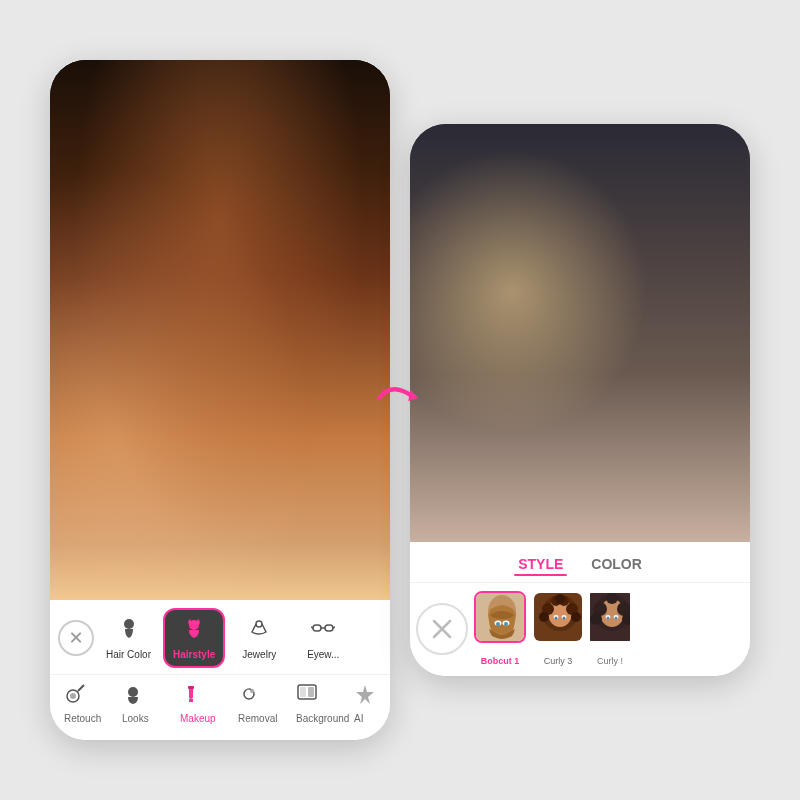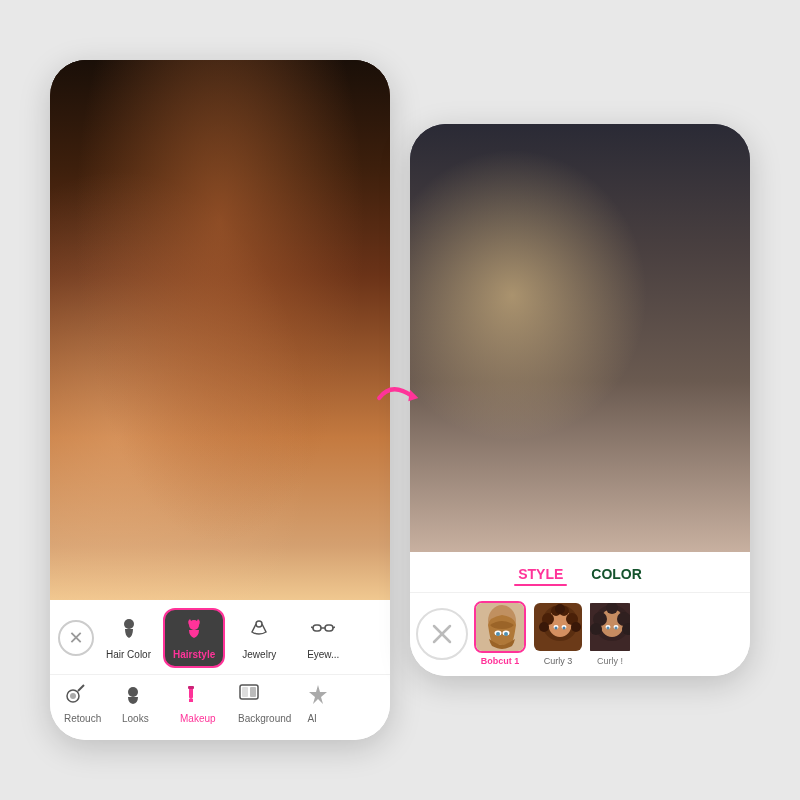--- a/index.html
+++ b/index.html
@@ -190,21 +190,21 @@
       display: flex;
       justify-content: center;
       gap: 20px;
       padding: 4px 0 8px;
       border-bottom: 1px solid #f0f0f0;
     }
 
     .tab-btn {
       font-size: 14px;
       font-weight: 600;
-      color: #14532d;
+      color: #737373;
       cursor: pointer;
       padding: 2px 4px;
       position: relative;
     }
 
     .tab-btn.active {
       color: #ff3399;
     }
 
     .tab-btn.active::after {
@@ -235,21 +235,21 @@
       justify-content: center;
       color: #bbb;
       font-size: 22px;
       flex-shrink: 0;
     }
 
     .hair-thumb {
       display: flex;
       flex-direction: column;
       align-items: center;
-      gap: 3px;
+      gap: 13px;
       cursor: pointer;
     }
 
     .hair-thumb-img {
       width: 52px;
       height: 52px;
       border-radius: 8px;
       overflow: hidden;
       border: 2px solid transparent;
       position: relative;
@@ -413,20 +413,30 @@
         </div>
         <div class="bottom-item active-bottom">
           <span class="tool-icon">
             <svg width="22" height="22" viewBox="0 0 22 22" fill="none">
               <rect x="9" y="4" width="4" height="12" rx="2" fill="#ff3399"></rect>
               <rect x="8" y="3" width="6" height="3" rx="1" fill="#cc2277"></rect>
               <path d="M9,16 L9,19 L13,19 L13,16" fill="#ff3399"></path>
             </svg>
           </span>
           <span class="tool-label" style="color:#ff3399">Makeup</span>
+        </div>
+        <div class="bottom-item">
+          <span class="tool-icon">
+            <svg width="22" height="22" viewBox="0 0 22 22" fill="none">
+              <circle cx="11" cy="11" r="5" fill="none" stroke="#555" stroke-width="1.5"></circle>
+              <path d="M8,8 Q9,6 11,6" stroke="#aaa" stroke-width="1" fill="none"></path>
+              <circle cx="14" cy="8" r="2" fill="#aaa"></circle>
+            </svg>
+          </span>
+          <span class="tool-label">Removal</span>
         </div>
         <div class="bottom-item">
           <span class="tool-icon">
             <svg width="22" height="22" viewBox="0 0 22 22" fill="none">
               <rect x="2" y="2" width="18" height="14" rx="2" fill="none" stroke="#555" stroke-width="1.5"></rect>
               <rect x="4" y="4" width="6" height="10" rx="1" fill="#ddd"></rect>
               <rect x="12" y="4" width="6" height="10" rx="1" fill="#bbb"></rect>
             </svg>
           </span>
           <span class="tool-label">Background</span>

